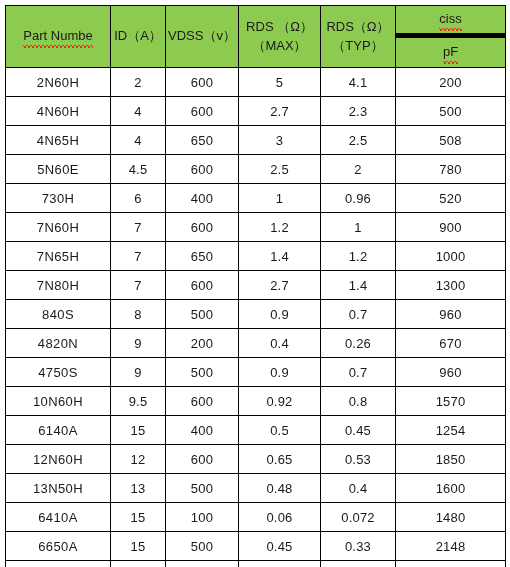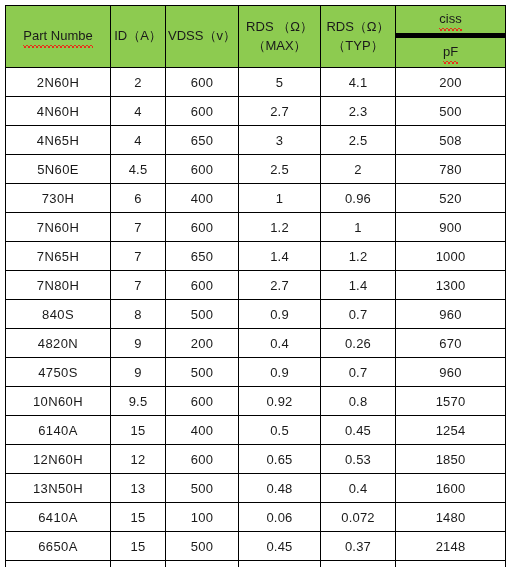--- a/index.html
+++ b/index.html
@@ -257,21 +257,21 @@
           <td>100</td>
           <td>0.06</td>
           <td>0.072</td>
           <td>1480</td>
         </tr>
         <tr>
           <td class="part-cell">6650A</td>
           <td>15</td>
           <td>500</td>
           <td>0.45</td>
-          <td>0.37</td>
+          <td>0.33</td>
           <td>2148</td>
         </tr>
         <tr>
           <td class="part-cell">9120A</td>
           <td>40</td>
           <td>200</td>
           <td>0.065</td>
           <td>0.05</td>
           <td>2800</td>
         </tr>

